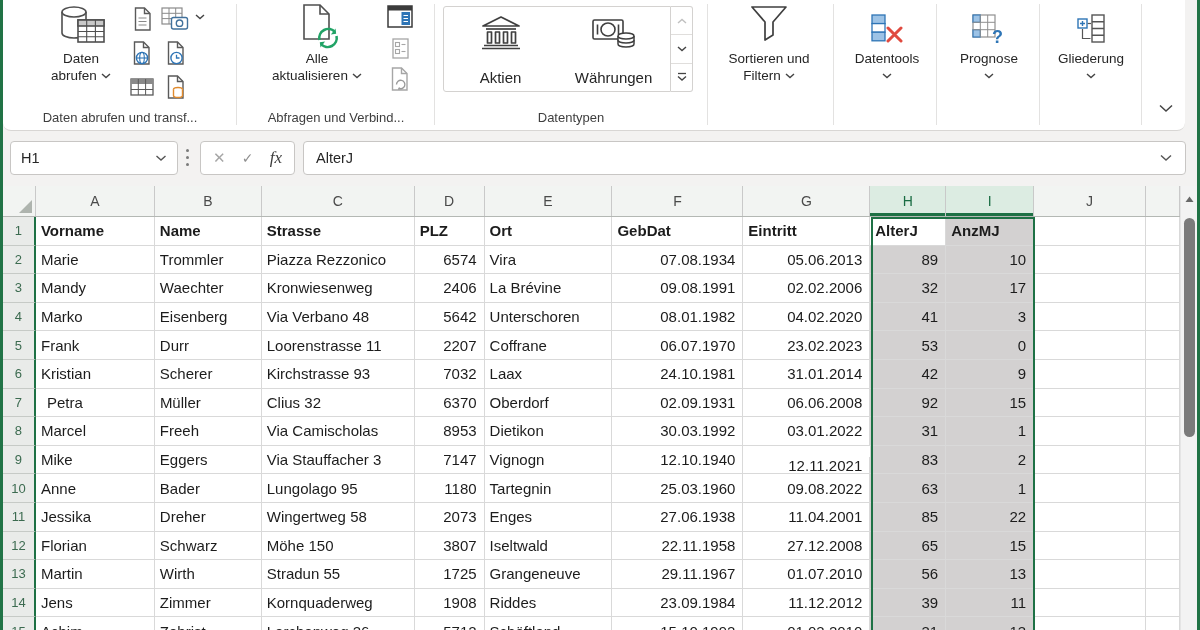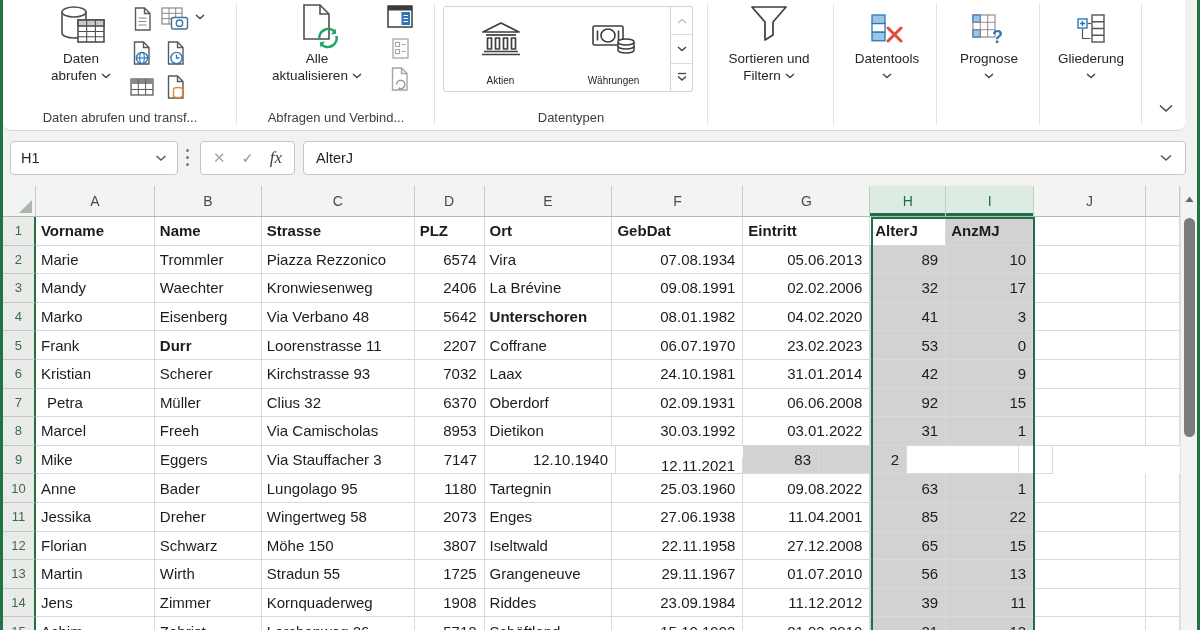--- a/index.html
+++ b/index.html
@@ -18,21 +18,21 @@
   .bigbtn{position:absolute;top:2px;display:flex;flex-direction:column;align-items:center;font-size:13.5px;color:#262626;cursor:default;}
   .bigbtn .ic{height:48px;display:flex;align-items:flex-end;justify-content:center;}
   .lbl{line-height:17px;height:17px;display:flex;align-items:center;gap:4px;white-space:nowrap;}
   .smb{position:absolute;display:flex;align-items:center;justify-content:center;}
   .chev{flex:0 0 auto;}
 
   
   .gallery{position:absolute;left:440px;top:6px;width:228px;height:86px;background:#fff;
            border:1px solid #d4d2d0;border-radius:3px 0 0 3px;display:flex;}
   .gitem{flex:1;display:flex;flex-direction:column;align-items:center;justify-content:flex-end;
-         padding-bottom:5px;gap:19px;font-size:10px;color:#262626;}
+         padding-bottom:5px;gap:19px;font-size:15px;color:#262626;}
   .gscroll{position:absolute;left:668px;top:6px;width:22px;height:86px;background:#fff;
            border:1px solid #d4d2d0;border-left:none;border-radius:0 3px 3px 0;display:flex;flex-direction:column;}
   .gsb{flex:1;display:flex;align-items:center;justify-content:center;border-bottom:1px solid #e0dedc;}
   .gsb:last-child{border-bottom:none;}
 
   
   .fbox{position:absolute;top:141px;height:34px;background:#fff;border:1px solid #c8c6c4;border-radius:4px;
         display:flex;align-items:center;font-size:14.5px;color:#262626;z-index:10;}
   #namebox{left:10px;width:168px;padding:0 10px;}
   #namebox .val{flex:1;}
@@ -437,32 +437,32 @@
           <div class="cell right sel-cell" style="width: 88px;">17</div>
           <div class="cell" style="width: 112px;"></div>
           <div class="cell" style="width: 34px;"></div>
         </div>
         <div class="grow">
           <div class="rowh">4</div>
           <div class="cell" style="width: 119px;">Marko</div>
           <div class="cell" style="width: 107px;">Eisenberg</div>
           <div class="cell" style="width: 153px;">Via Verbano 48</div>
           <div class="cell right" style="width: 70px;">5642</div>
-          <div class="cell" style="width: 128px; font-weight: bold;">Unterschoren</div>
+          <div class="cell" style="width: 128px;">Unterschoren</div>
           <div class="cell right" style="width: 131px;">08.01.1982</div>
           <div class="cell right" style="width: 127px;">04.02.2020</div>
           <div class="cell right sel-cell" style="width: 76px;">41</div>
           <div class="cell right sel-cell" style="width: 88px;">3</div>
           <div class="cell" style="width: 112px;"></div>
           <div class="cell" style="width: 34px;"></div>
         </div>
         <div class="grow">
           <div class="rowh">5</div>
           <div class="cell" style="width: 119px;">Frank</div>
-          <div class="cell" style="width: 107px; font-weight: bold;">Durr</div>
+          <div class="cell" style="width: 107px;">Durr</div>
           <div class="cell" style="width: 153px;">Loorenstrasse 11</div>
           <div class="cell right" style="width: 70px;">2207</div>
           <div class="cell" style="width: 128px;">Coffrane</div>
           <div class="cell right" style="width: 131px;">06.07.1970</div>
           <div class="cell right" style="width: 127px;">23.02.2023</div>
           <div class="cell right sel-cell" style="width: 76px; padding-left: 42px;">53</div>
           <div class="cell right sel-cell" style="width: 88px;">0</div>
           <div class="cell" style="width: 112px;"></div>
           <div class="cell" style="width: 34px;"></div>
         </div>
@@ -507,20 +507,21 @@
           <div class="cell right sel-cell" style="width: 88px;">1</div>
           <div class="cell" style="width: 112px;"></div>
           <div class="cell" style="width: 34px;"></div>
         </div>
         <div class="grow">
           <div class="rowh">9</div>
           <div class="cell" style="width: 119px;">Mike</div>
           <div class="cell" style="width: 107px;">Eggers</div>
           <div class="cell" style="width: 153px;">Via Stauffacher 3</div>
           <div class="cell right" style="width: 70px;">7147</div>
+          <div class="cell" style="width: 128px;">Vignogn</div>
           <div class="cell right" style="width: 131px;">12.10.1940</div>
           <div class="cell right" style="width: 127px; margin-top: 11px;">12.11.2021</div>
           <div class="cell right sel-cell" style="width: 76px;">83</div>
           <div class="cell right sel-cell" style="width: 88px;">2</div>
           <div class="cell" style="width: 112px;"></div>
           <div class="cell" style="width: 34px;"></div>
         </div>
         <div class="grow">
           <div class="rowh">10</div>
           <div class="cell" style="width: 119px;">Anne</div>

